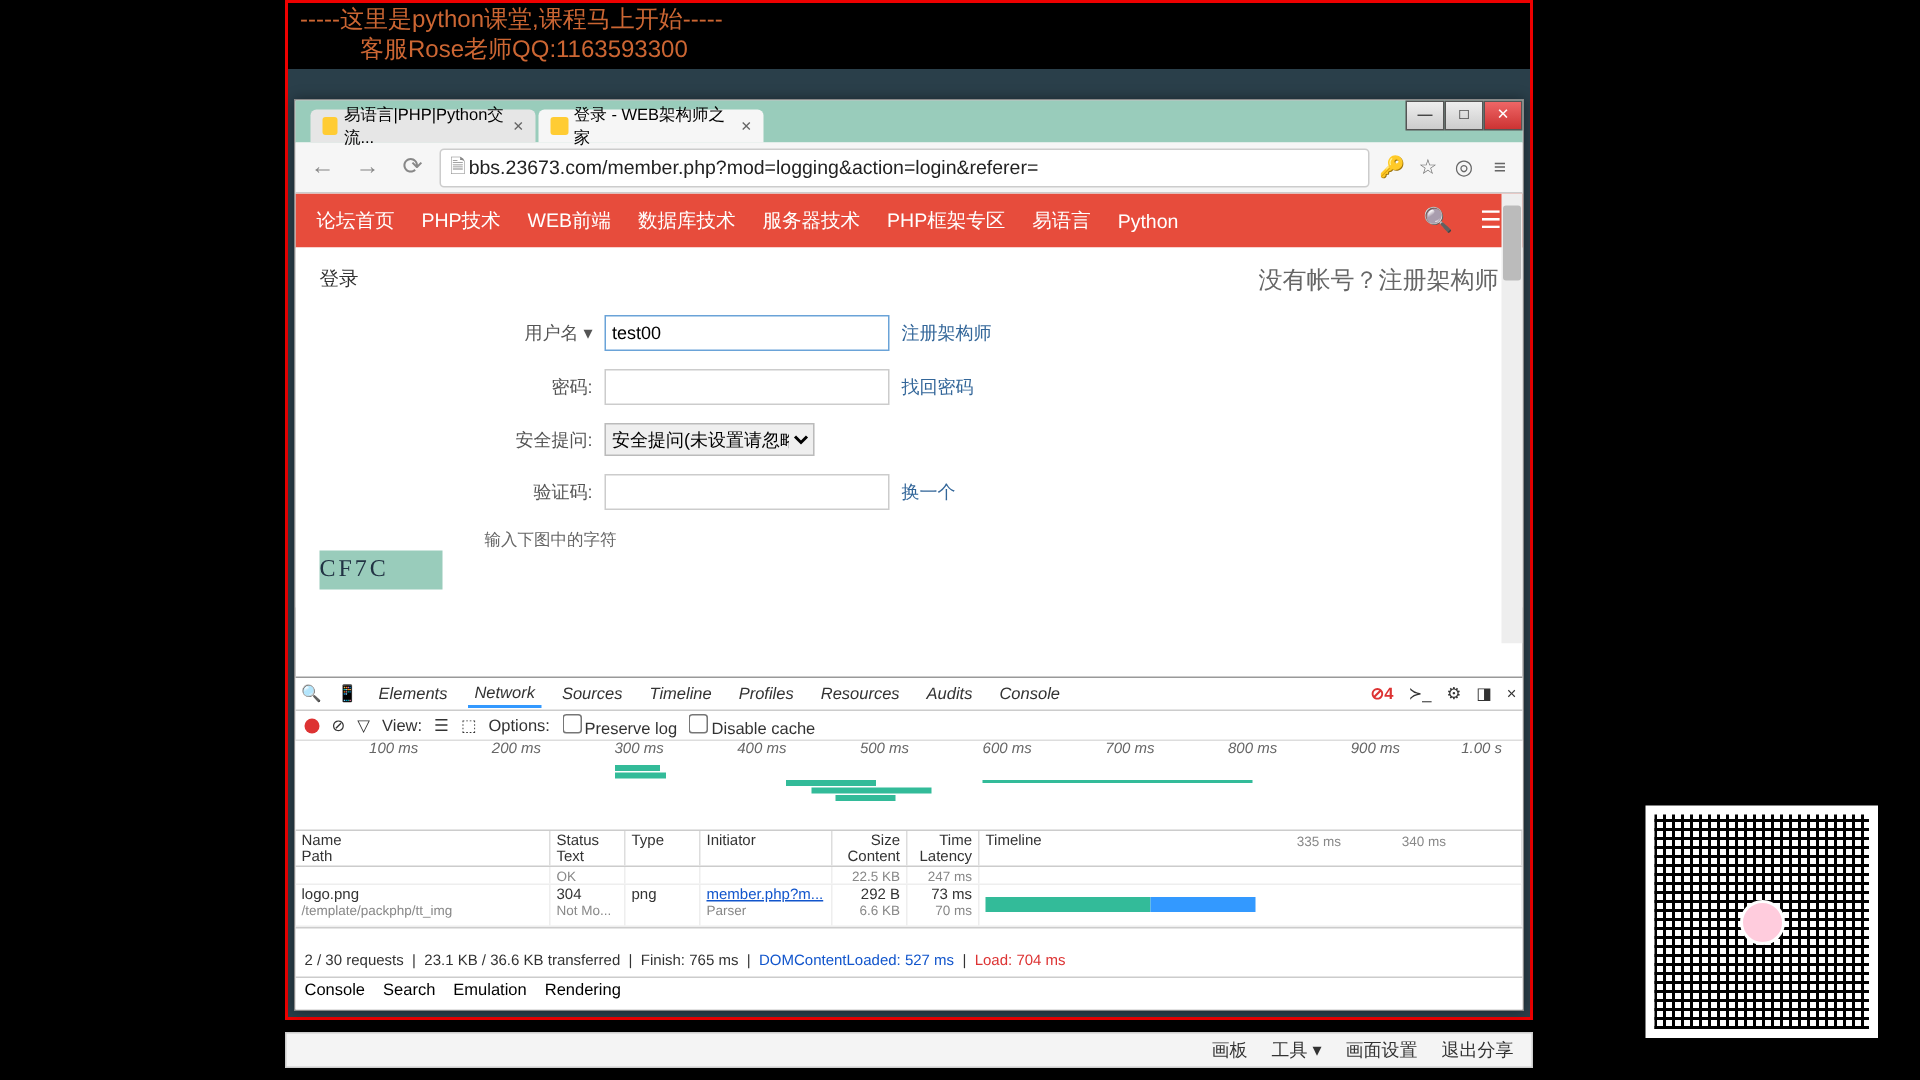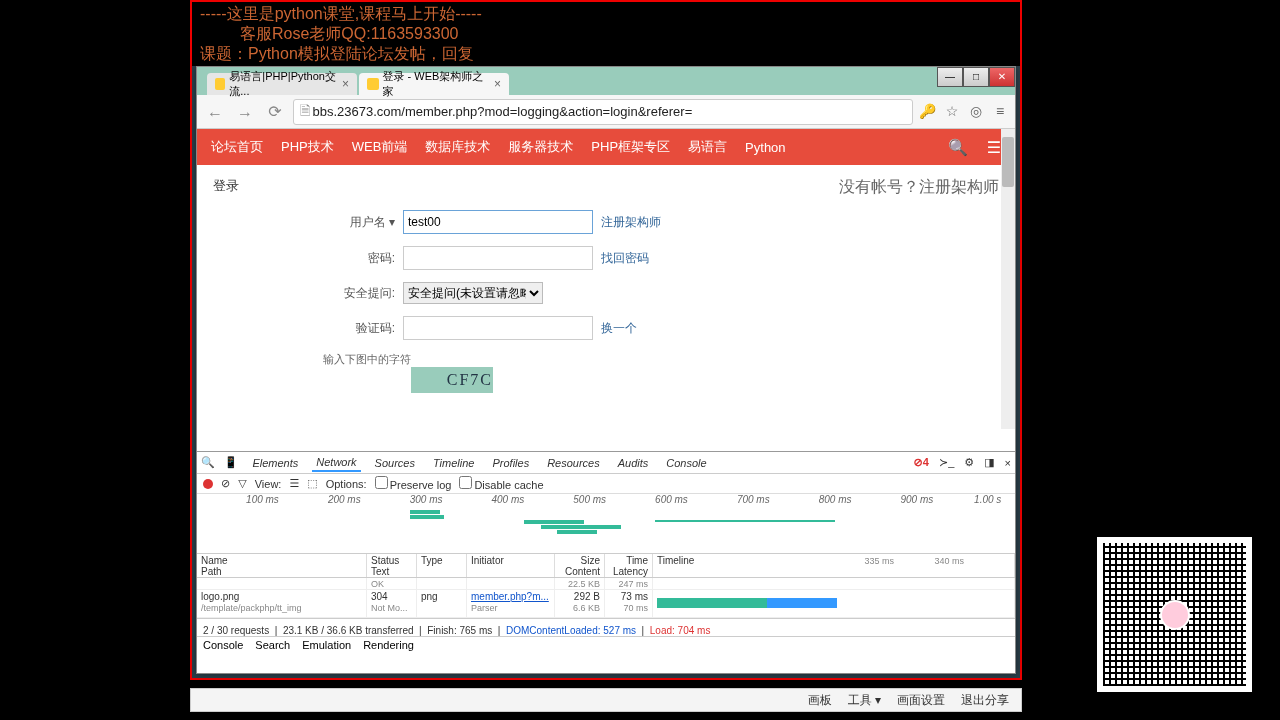--- a/index.html
+++ b/index.html
@@ -30,21 +30,21 @@
 .login-hdr { font-size: 13px; color: #333; margin-bottom: 6px; display: flex; }
 .login-hdr .spacer { flex: 1; }
 .login-hdr .reg { color: #666; font-size: 16px; }
 .form-row { display: flex; align-items: center; margin: 12px 0; font-size: 12px; color: #555; }
 .form-row .lbl { width: 190px; text-align: right; padding-right: 8px; }
 .form-row input[type=text], .form-row input[type=password] { width: 190px; height: 24px; border: 1px solid #6aa3d8; padding: 0 4px; font-size: 12px; }
 .form-row input.pw { border-color: #ccc; }
 .form-row .tip { margin-left: 8px; color: #369; cursor: pointer; }
 .form-row select { width: 140px; height: 22px; border: 1px solid #bbb; font-size: 12px; }
 .form-row .captcha-input { width: 90px; border-color: #ccc; }
-.captcha-img { margin-left: 198px; width: 82px; height: 26px; background: #9cb; font-family: serif; font-size: 16px; letter-spacing: 2px; text-align: right; line-height: 26px; color: #234; }
+.captcha-img { width: 82px; height: 26px; background: #9cb; font-family: serif; font-size: 16px; letter-spacing: 2px; text-align: left; line-height: 26px; color: #234; }
 .captcha-hint { margin-left: 110px; font-size: 11px; color: #666; margin-top: 4px; }
 .scroll-track { position: absolute; right: 0; top: 0; width: 14px; height: 100%; background: #eee; }
 .scroll-thumb { width: 12px; height: 50px; background: #bbb; margin: 8px 1px; border-radius: 2px; }
 
 .devtools { position: absolute; left: 0; right: 0; bottom: 0; height: 222px; border-top: 1px solid #999; background: #fff; font-size: 11px; }
 .dt-tabs { display: flex; align-items: center; height: 22px; border-bottom: 1px solid #ccc; padding: 0 4px; gap: 10px; color: #333; }
 .dt-tabs .dt-tab { cursor: pointer; padding: 2px 4px; font-style: italic; }
 .dt-tabs .dt-tab.active { border-bottom: 2px solid #39f; }
 .dt-tabs .spacer { flex: 1; }
 .dt-tabs .err { color: #d33; font-weight: bold; }
@@ -65,41 +65,40 @@
 .col-tl { flex: 1; position: relative; }
 .table-body { height: 40px; overflow: hidden; }
 .req-row { display: flex; height: 28px; font-size: 10px; color: #333; border-bottom: 1px solid #eee; }
 .req-row > div { border-right: 1px solid #eee; padding: 1px 4px; }
 .req-row .sub { color: #888; font-size: 9px; }
 .req-row .link { color: #15c; text-decoration: underline; cursor: pointer; }
 .req-row .bar1 { position: absolute; top: 8px; left: 4px; width: 110px; height: 10px; background: #3b9; }
 .req-row .bar2 { position: absolute; top: 8px; left: 114px; width: 70px; height: 10px; background: #39f; }
 .tl-335 { position: absolute; right: 120px; top: 2px; font-size: 9px; color: #888; }
 .tl-340 { position: absolute; right: 50px; top: 2px; font-size: 9px; color: #888; }
-.dt-status { height: 18px; border-top: 1px solid #ccc; padding: 6px 6px; color: #333; font-size: 10px; }
+.dt-status { height: 18px; border-top: 1px solid #ccc; padding: 16px 6px; color: #333; font-size: 10px; }
 .dt-status .dcl { color: #15c; }
 .dt-status .load { color: #d33; }
 .dt-bottom { height: 18px; border-top: 1px solid #ccc; padding: 2px 6px; display: flex; gap: 12px; }
 
 .bottom-bar { position: absolute; left: 190px; top: 688px; width: 832px; height: 24px; background: #f4f4f4; border: 1px solid #ccc; display: flex; justify-content: flex-end; align-items: center; gap: 16px; padding: 0 12px; font-size: 12px; color: #333; }
 .qr { position: absolute; right: 28px; bottom: 28px; width: 155px; height: 155px; background: #fff; padding: 6px; }
 .qr-grid { width: 100%; height: 100%; background:
   repeating-linear-gradient(0deg, #000 0 2px, #fff 2px 6px),
   repeating-linear-gradient(90deg, #000 0 2px, #fff 2px 6px);
   background-blend-mode: multiply; position: relative; }
 .qr-center { position: absolute; top: 50%; left: 50%; width: 30px; height: 30px; transform: translate(-50%,-50%); border-radius: 50%; background: #fcd; border: 2px solid #fff; }
 </style>
 </head>
 <body>
 
 <div class="stage">
   <div class="banner">
     <div class="line">-----这里是python课堂,课程马上开始-----</div>
     <div class="line">         客服Rose老师QQ:1163593300</div>
-    <div class="line">课题：Python模拟登陆论坛发帖，回复</div>
   </div>
 
   <div class="chrome-window">
     <div class="window-controls">
       <div class="win-btn">—</div>
       <div class="win-btn">□</div>
       <div class="win-btn close">✕</div>
     </div>
     <div class="tab-strip">
       <div class="tab">

